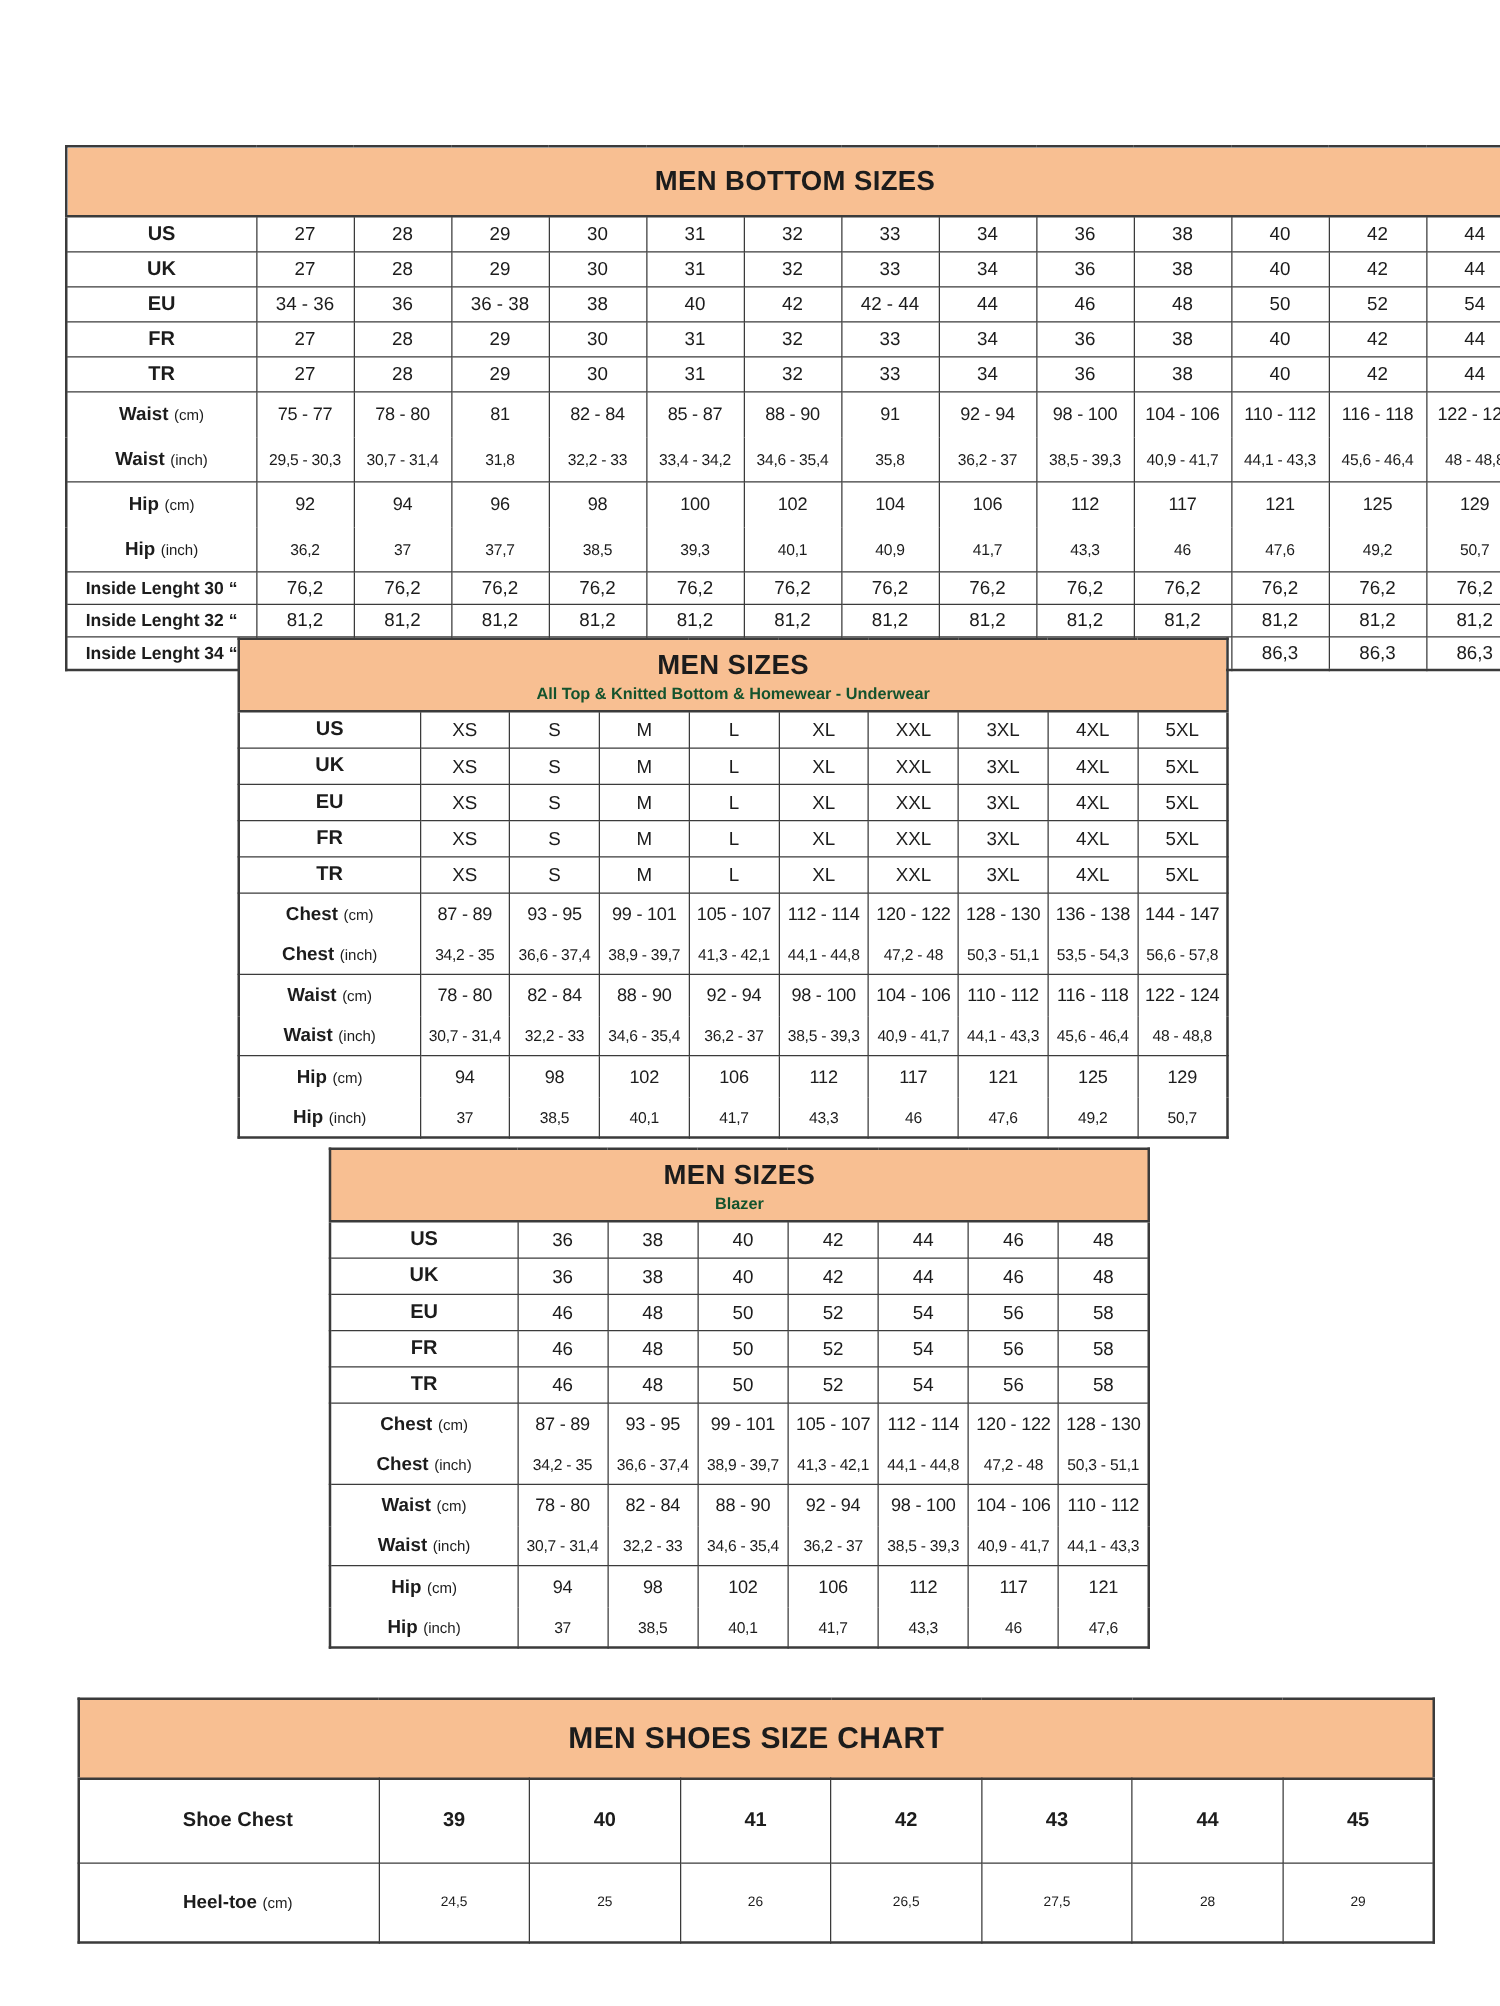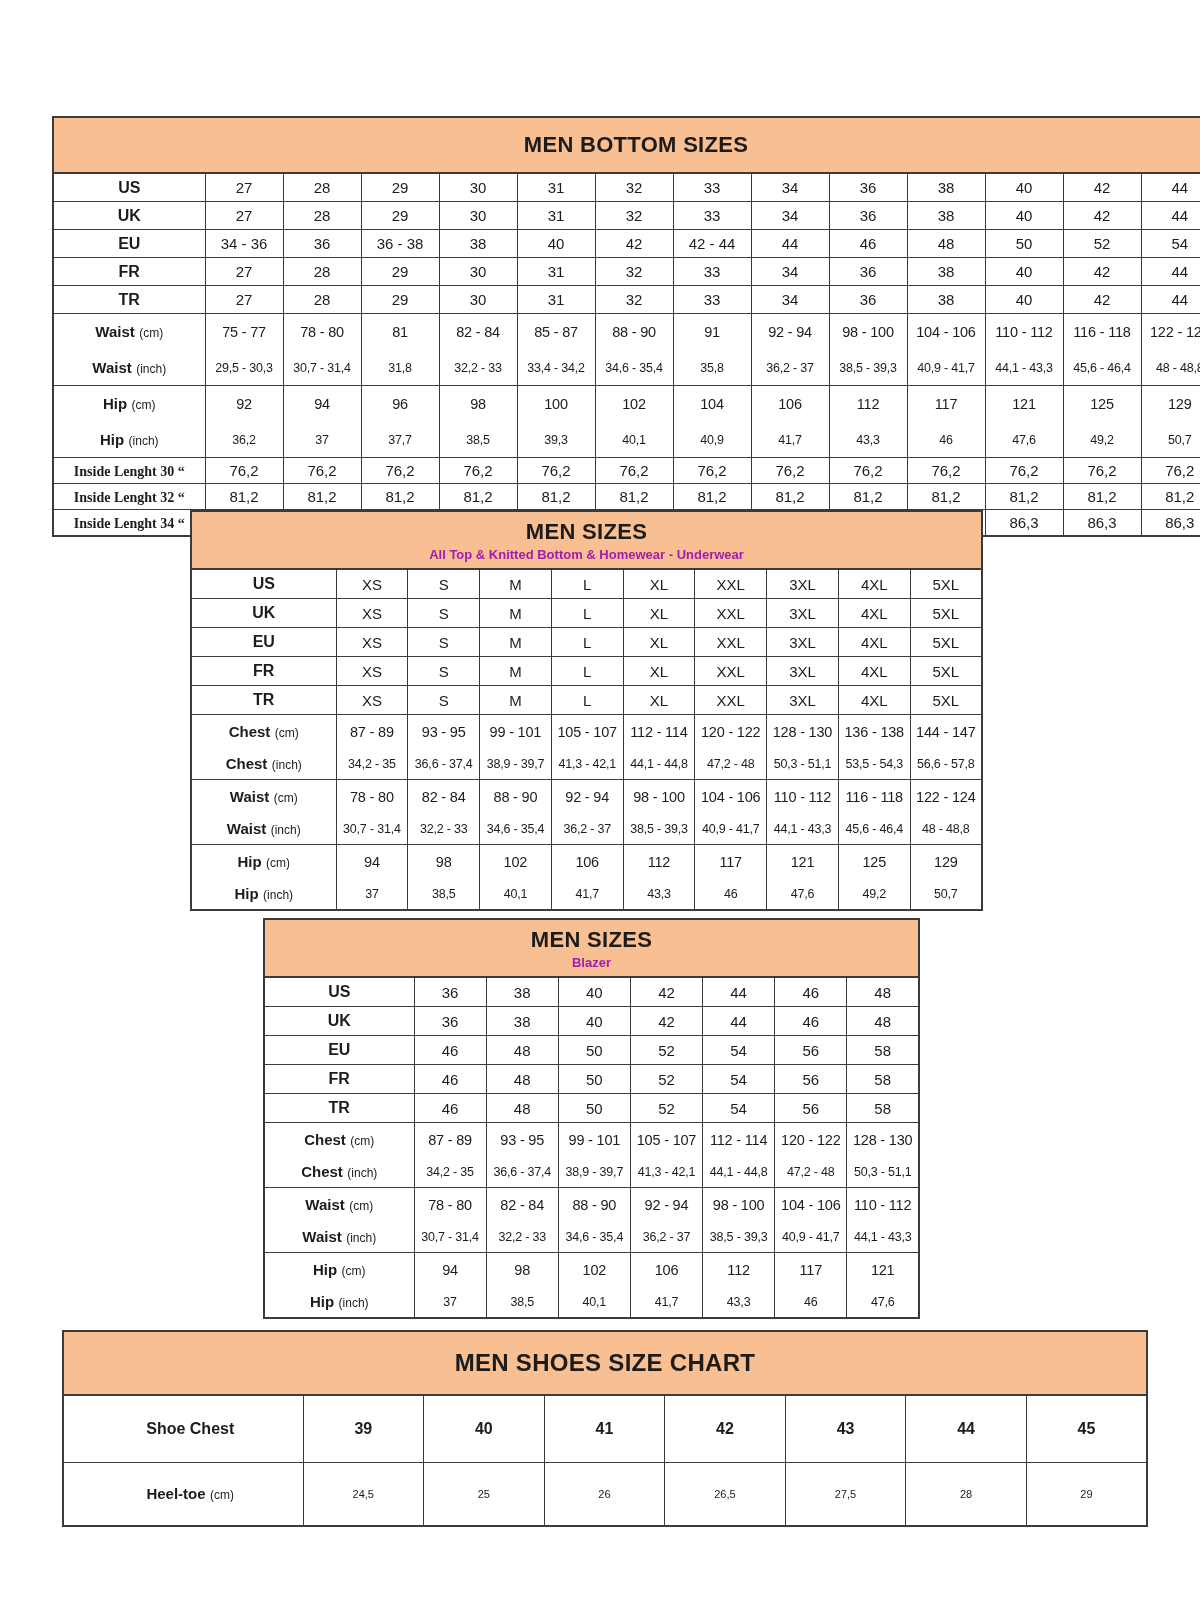--- a/index.html
+++ b/index.html
@@ -4,46 +4,46 @@
 <style>
   html,body{margin:0;padding:0;}
   body{
     width:1200px;height:1605px;background:#ffffff;position:relative;
     font-family:"Liberation Sans","DejaVu Sans",sans-serif;color:#1c1c1c;
   }
   .tbl-wrap{position:absolute;}
   #w0{left:52px;top:80px;width:1168px;margin-top:36px;}
   #w1{left:190px;top:510px;width:793px;}
   #w2{left:263px;top:918px;width:657px;}
-  #w3{left:62px;top:1330px;width:1086px;}
+  #w3{left:62px;top:1358px;width:1086px;}
 
   table.size-table{
     width:100%;border-collapse:collapse;table-layout:fixed;
     border:2px solid #3b3b3b;
   }
   table.size-table td{
     border:1.5px solid #3b3b3b;
     text-align:center;vertical-align:middle;
     overflow:hidden;white-space:nowrap;
     padding:0;
   }
   tr.title-row td{
     background:#F8BF92;
     border-bottom:2px solid #3b3b3b;
     text-align:center;
   }
   .tbl-title{font-weight:bold;font-size:22px;letter-spacing:.3px;color:#1c1c1c;}
   #w3 .tbl-title{font-size:24px;}
-  .tbl-subtitle{font-weight:bold;font-size:13px;margin-top:2px;color:#a21caf;}
+  .tbl-subtitle{font-weight:bold;font-size:13px;margin-top:2px;color:#14532d;}
 
   td.label-cell{text-align:left;padding-left:12px;}
   .lbl{font-weight:bold;font-size:16px;}
   .unit{font-weight:normal;font-size:12px;}
   tr.row-cm .lbl, tr.row-inch .lbl, tr.row-heel .lbl{font-size:15px;}
-  tr.row-il .lbl{font-size:14px;font-family:Liberation Serif, serif;}
+  tr.row-il .lbl{font-size:14px;}
 
   td.val{font-size:15px;}
   tr.row-inch td.val{font-size:12.5px;letter-spacing:-0.2px;}
   tr.row-cm td.val{font-size:14.5px;letter-spacing:-0.2px;}
   tr.row-shoe td.val{font-size:16px;font-weight:bold;margin-left:16px;}
   tr.row-heel td.val{font-size:11px;}
 
   
   tr.group-start td{border-bottom-style:hidden;}
   tr.group-end td{border-top-style:hidden;}

